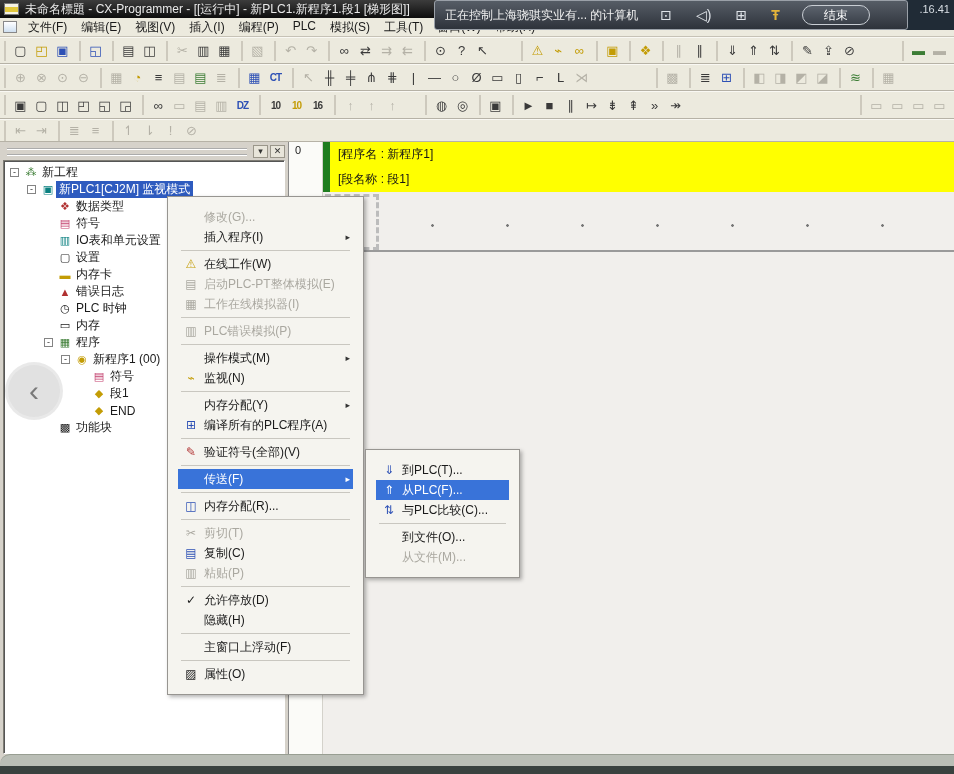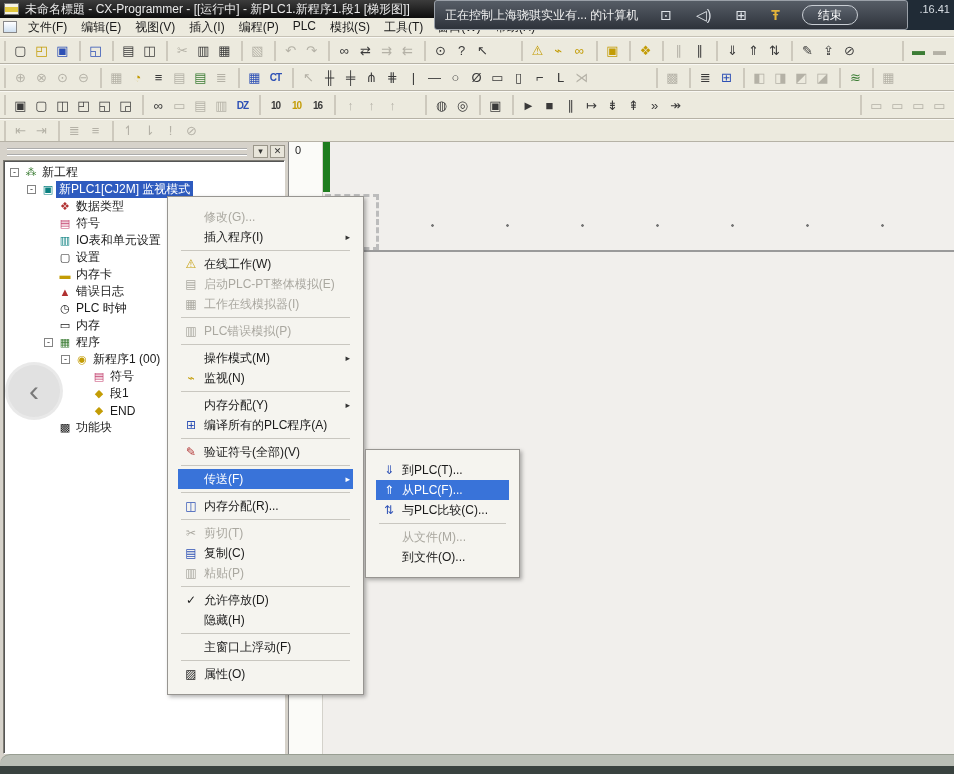--- a/index.html
+++ b/index.html
@@ -14,21 +14,21 @@
   .corner-badge { position:absolute; right:0; top:0; width:58px; height:30px; background:#202b36; color:#d7dde3; font-size:11px; display:flex; align-items:flex-start; justify-content:flex-end; padding:3px 4px 0 0; z-index:75; }
 
   
   .banner { position:absolute; left:434px; top:0; width:474px; height:30px; z-index:80;
     background:linear-gradient(#565d66,#2e333b); border:1px solid #9aa0a8; border-radius:3px;
     display:flex; align-items:center; color:#f1f1f1; }
   .banner-text { margin-left:10px; font-size:12px; white-space:nowrap; }
   .banner-icons { display:flex; align-items:center; gap:24px; margin-left:22px; }
   .bn-ic { font-size:14px; color:#dfe3e8; }
   .bn-ic.yl { color:#e5b53a; font-weight:bold; }
-  .end-btn { margin-left:22px; margin-right:8px; width:56px; height:20px; border:1px solid #c9ced4; border-radius:10px;
+  .end-btn { margin-left:22px; margin-right:8px; width:68px; height:20px; border:1px solid #c9ced4; border-radius:10px;
     background:linear-gradient(#5c636d,#3a4049); color:#fff; font-size:12px; display:flex; align-items:center; justify-content:center; }
 
   
   .menubar { height:19px; background:#eceade; display:flex; align-items:center; padding-left:3px; border-bottom:1px solid #c6c2b6; }
   .mdi-ic { width:14px; height:12px; margin-right:4px; border:1px solid #888; background:linear-gradient(#fff,#cfe0f0); }
   .mb-item { padding:1px 7px; white-space:nowrap; }
 
   
   .toolbars { background:#eceade; }
   .tbrow { display:flex; align-items:center; border-top:1px solid #f9f8f3; border-bottom:1px solid #b6b2a6; padding-left:2px; }
@@ -401,20 +401,24 @@
           <span class="tl-label">功能块</span>
         </div>
       </div>
   </div>
 
   <div class="editor">
     <div class="rung-col">
       <span>0</span>
     </div>
     <div class="green-bar"></div>
+    <div class="yellow-band">
+      <div class="yrow">[程序名 :  新程序1]</div>
+      <div class="yrow">[段名称 :  段1]</div>
+    </div>
     <div class="dots"></div>
     <div class="cursor-cell"></div>
     <div class="rung-line"></div>
   </div>
 </div>
 
 <div class="lower-strip"></div>
 <div class="bottom-bar"></div>
 
 <div class="menu" id="ctx-menu">
@@ -540,27 +544,27 @@
       <span class="mi-icon bl">⇑</span>
       <span class="mi-label">从PLC(F)...</span>
       <span class="mi-arrow"></span>
     </div>
     <div class="menu-item">
       <span class="mi-icon bl">⇅</span>
       <span class="mi-label">与PLC比较(C)...</span>
       <span class="mi-arrow"></span>
     </div>
     <div class="menu-sep"></div>
+    <div class="menu-item">
+      <span class="mi-icon"></span>
+      <span class="mi-label">到文件(O)...</span>
+      <span class="mi-arrow"></span>
+    </div>
     <div class="menu-item disabled">
       <span class="mi-icon"></span>
       <span class="mi-label">从文件(M)...</span>
-      <span class="mi-arrow"></span>
-    </div>
-    <div class="menu-item">
-      <span class="mi-icon"></span>
-      <span class="mi-label">到文件(O)...</span>
       <span class="mi-arrow"></span>
     </div>
   </div>
 
 <div class="back-overlay">
   <span>‹</span>
 </div>
 
 </body></html>

